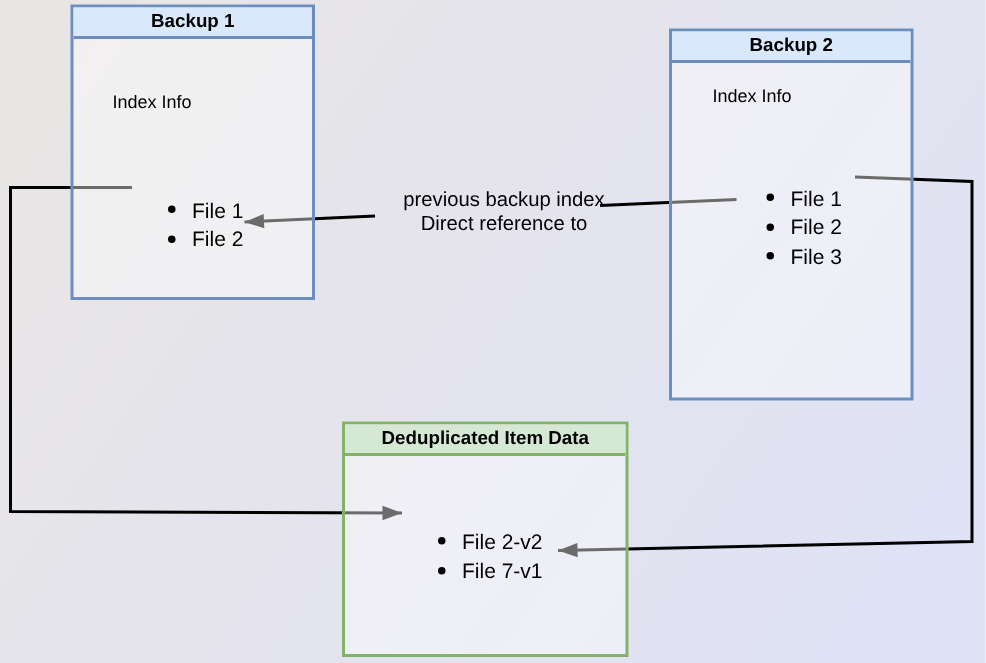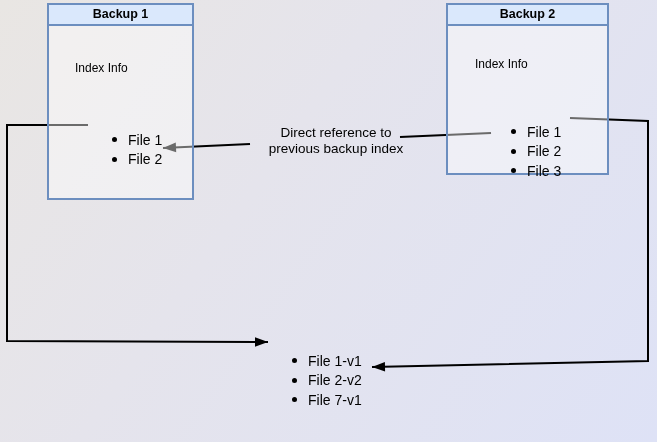--- a/index.html
+++ b/index.html
@@ -41,67 +41,66 @@
       <marker id="ah" markerUnits="userSpaceOnUse" markerWidth="16" markerHeight="12" refX="14.5" refY="6" orient="auto">
         <path d="M1.5,1.2 L14.5,6 L1.5,10.8 Z" fill="#000"></path>
       </marker>
     </defs>
     <polyline points="88,125 7,125 7,341 268,342" fill="none" stroke="#000" stroke-width="2" marker-end="url(#ah)"></polyline>
     <polyline points="570,118 648,121 648,361 372,367" fill="none" stroke="#000" stroke-width="2" marker-end="url(#ah)"></polyline>
     <polyline points="491,133 400,137" fill="none" stroke="#000" stroke-width="2"></polyline>
     <polyline points="250,144 163,148" fill="none" stroke="#000" stroke-width="2" marker-end="url(#ah)"></polyline>
   </svg>
 
-  <div class="node blue" style="left:47px;top:3px;width:147px;height:197px;">
+  <div class="node blue" style="left:47px;top:3px;width:163px;height:197px;">
     <div class="node-header">Backup 1</div>
   </div>
   <div class="subtitle" style="left:75px;top:61px;">Index Info</div>
   <ul class="filelist" style="left:98px;top:116px;">
     <li>
       <span class="dot"></span>
       <span class="item-label">File 1</span>
     </li>
     <li>
       <span class="dot"></span>
       <span class="item-label">File 2</span>
     </li>
   </ul>
 
-  <div class="node blue" style="left:446px;top:3px;width:163px;height:172px;">
+  <div class="node blue" style="left:446px;top:19px;width:163px;height:248px;">
     <div class="node-header">Backup 2</div>
   </div>
   <div class="subtitle" style="left:475px;top:57px;">Index Info</div>
   <ul class="filelist" style="left:497px;top:108px;">
     <li>
       <span class="dot"></span>
       <span class="item-label">File 1</span>
     </li>
     <li>
       <span class="dot"></span>
       <span class="item-label">File 2</span>
     </li>
     <li>
       <span class="dot"></span>
       <span class="item-label">File 3</span>
     </li>
   </ul>
 
+  <div class="node green" style="left:228px;top:281px;width:191px;height:157px;">
+    <div class="node-header">Deduplicated Item Data</div>
+  </div>
   <ul class="filelist" style="left:278px;top:337px;">
-    <li>
-      <span class="dot"></span>
-      <span class="item-label">File 1-v1</span>
-    </li>
     <li>
       <span class="dot"></span>
       <span class="item-label">File 2-v2</span>
     </li>
     <li>
       <span class="dot"></span>
       <span class="item-label">File 7-v1</span>
     </li>
   </ul>
 
   <div class="ref-label">
+    <div>previous backup index</div>
     <div>Direct reference to</div>
-    <div>previous backup index</div>
   </div>
 
 </div>
 
 </body></html>

